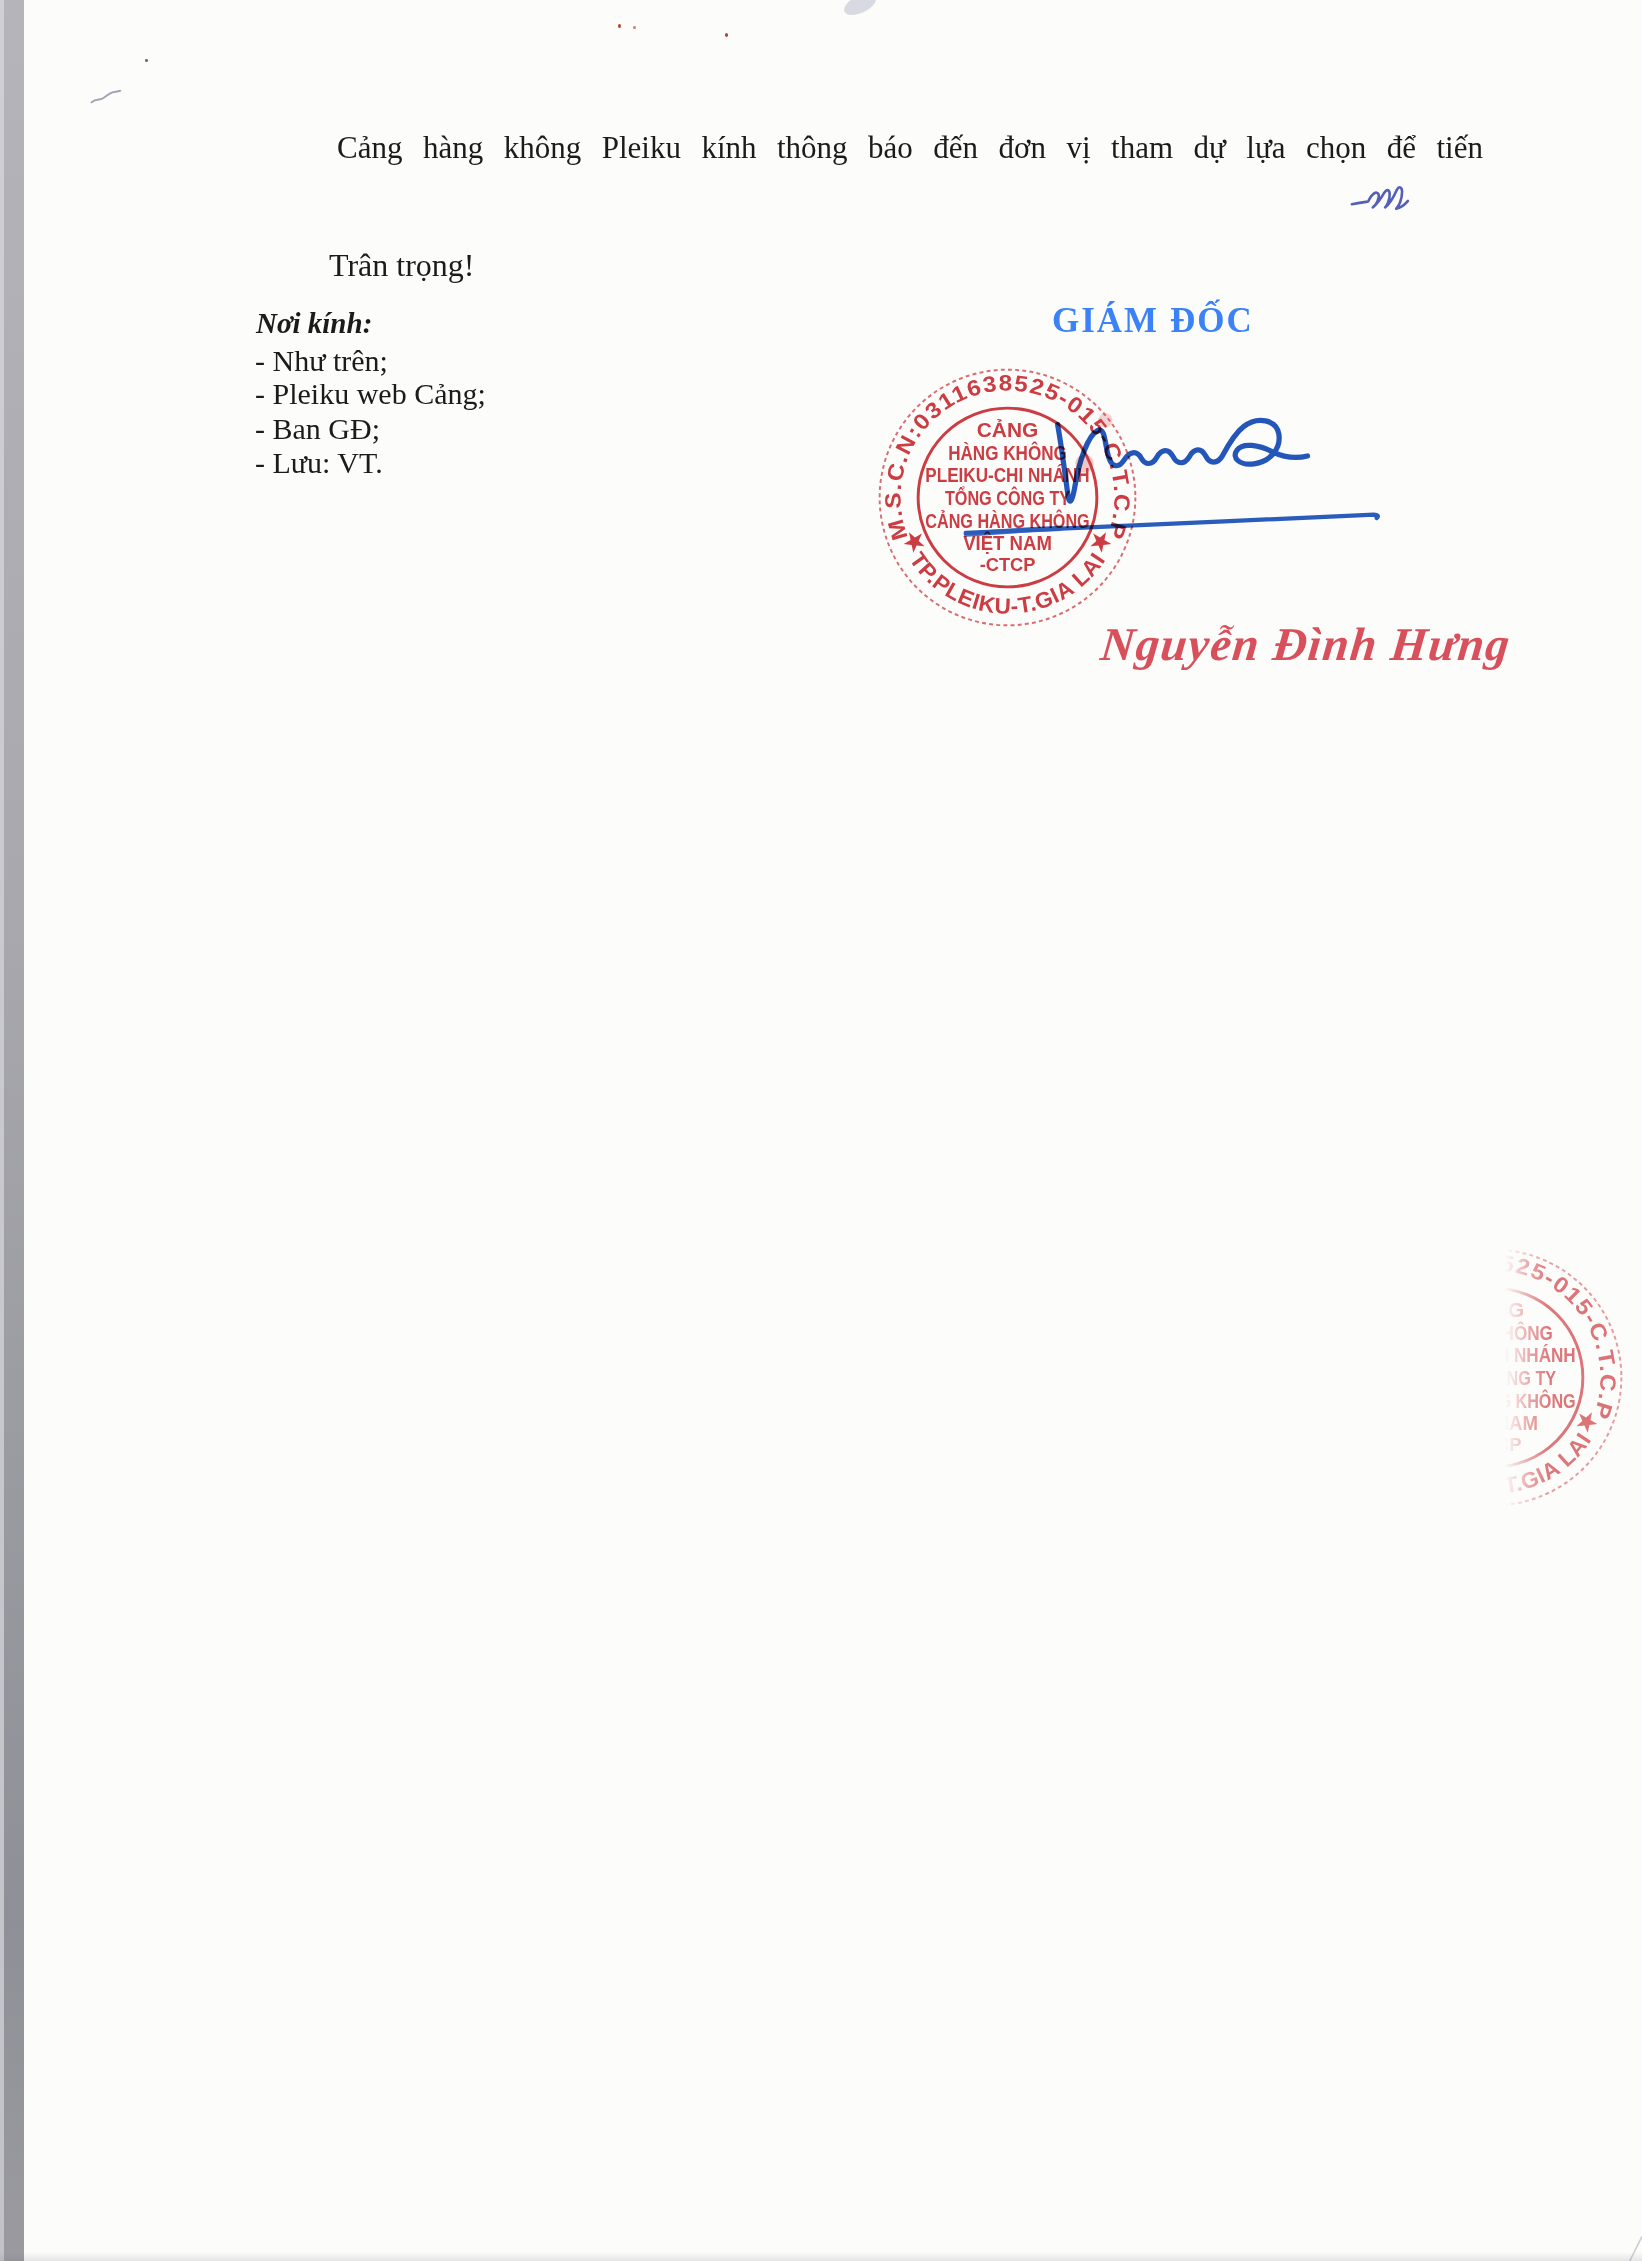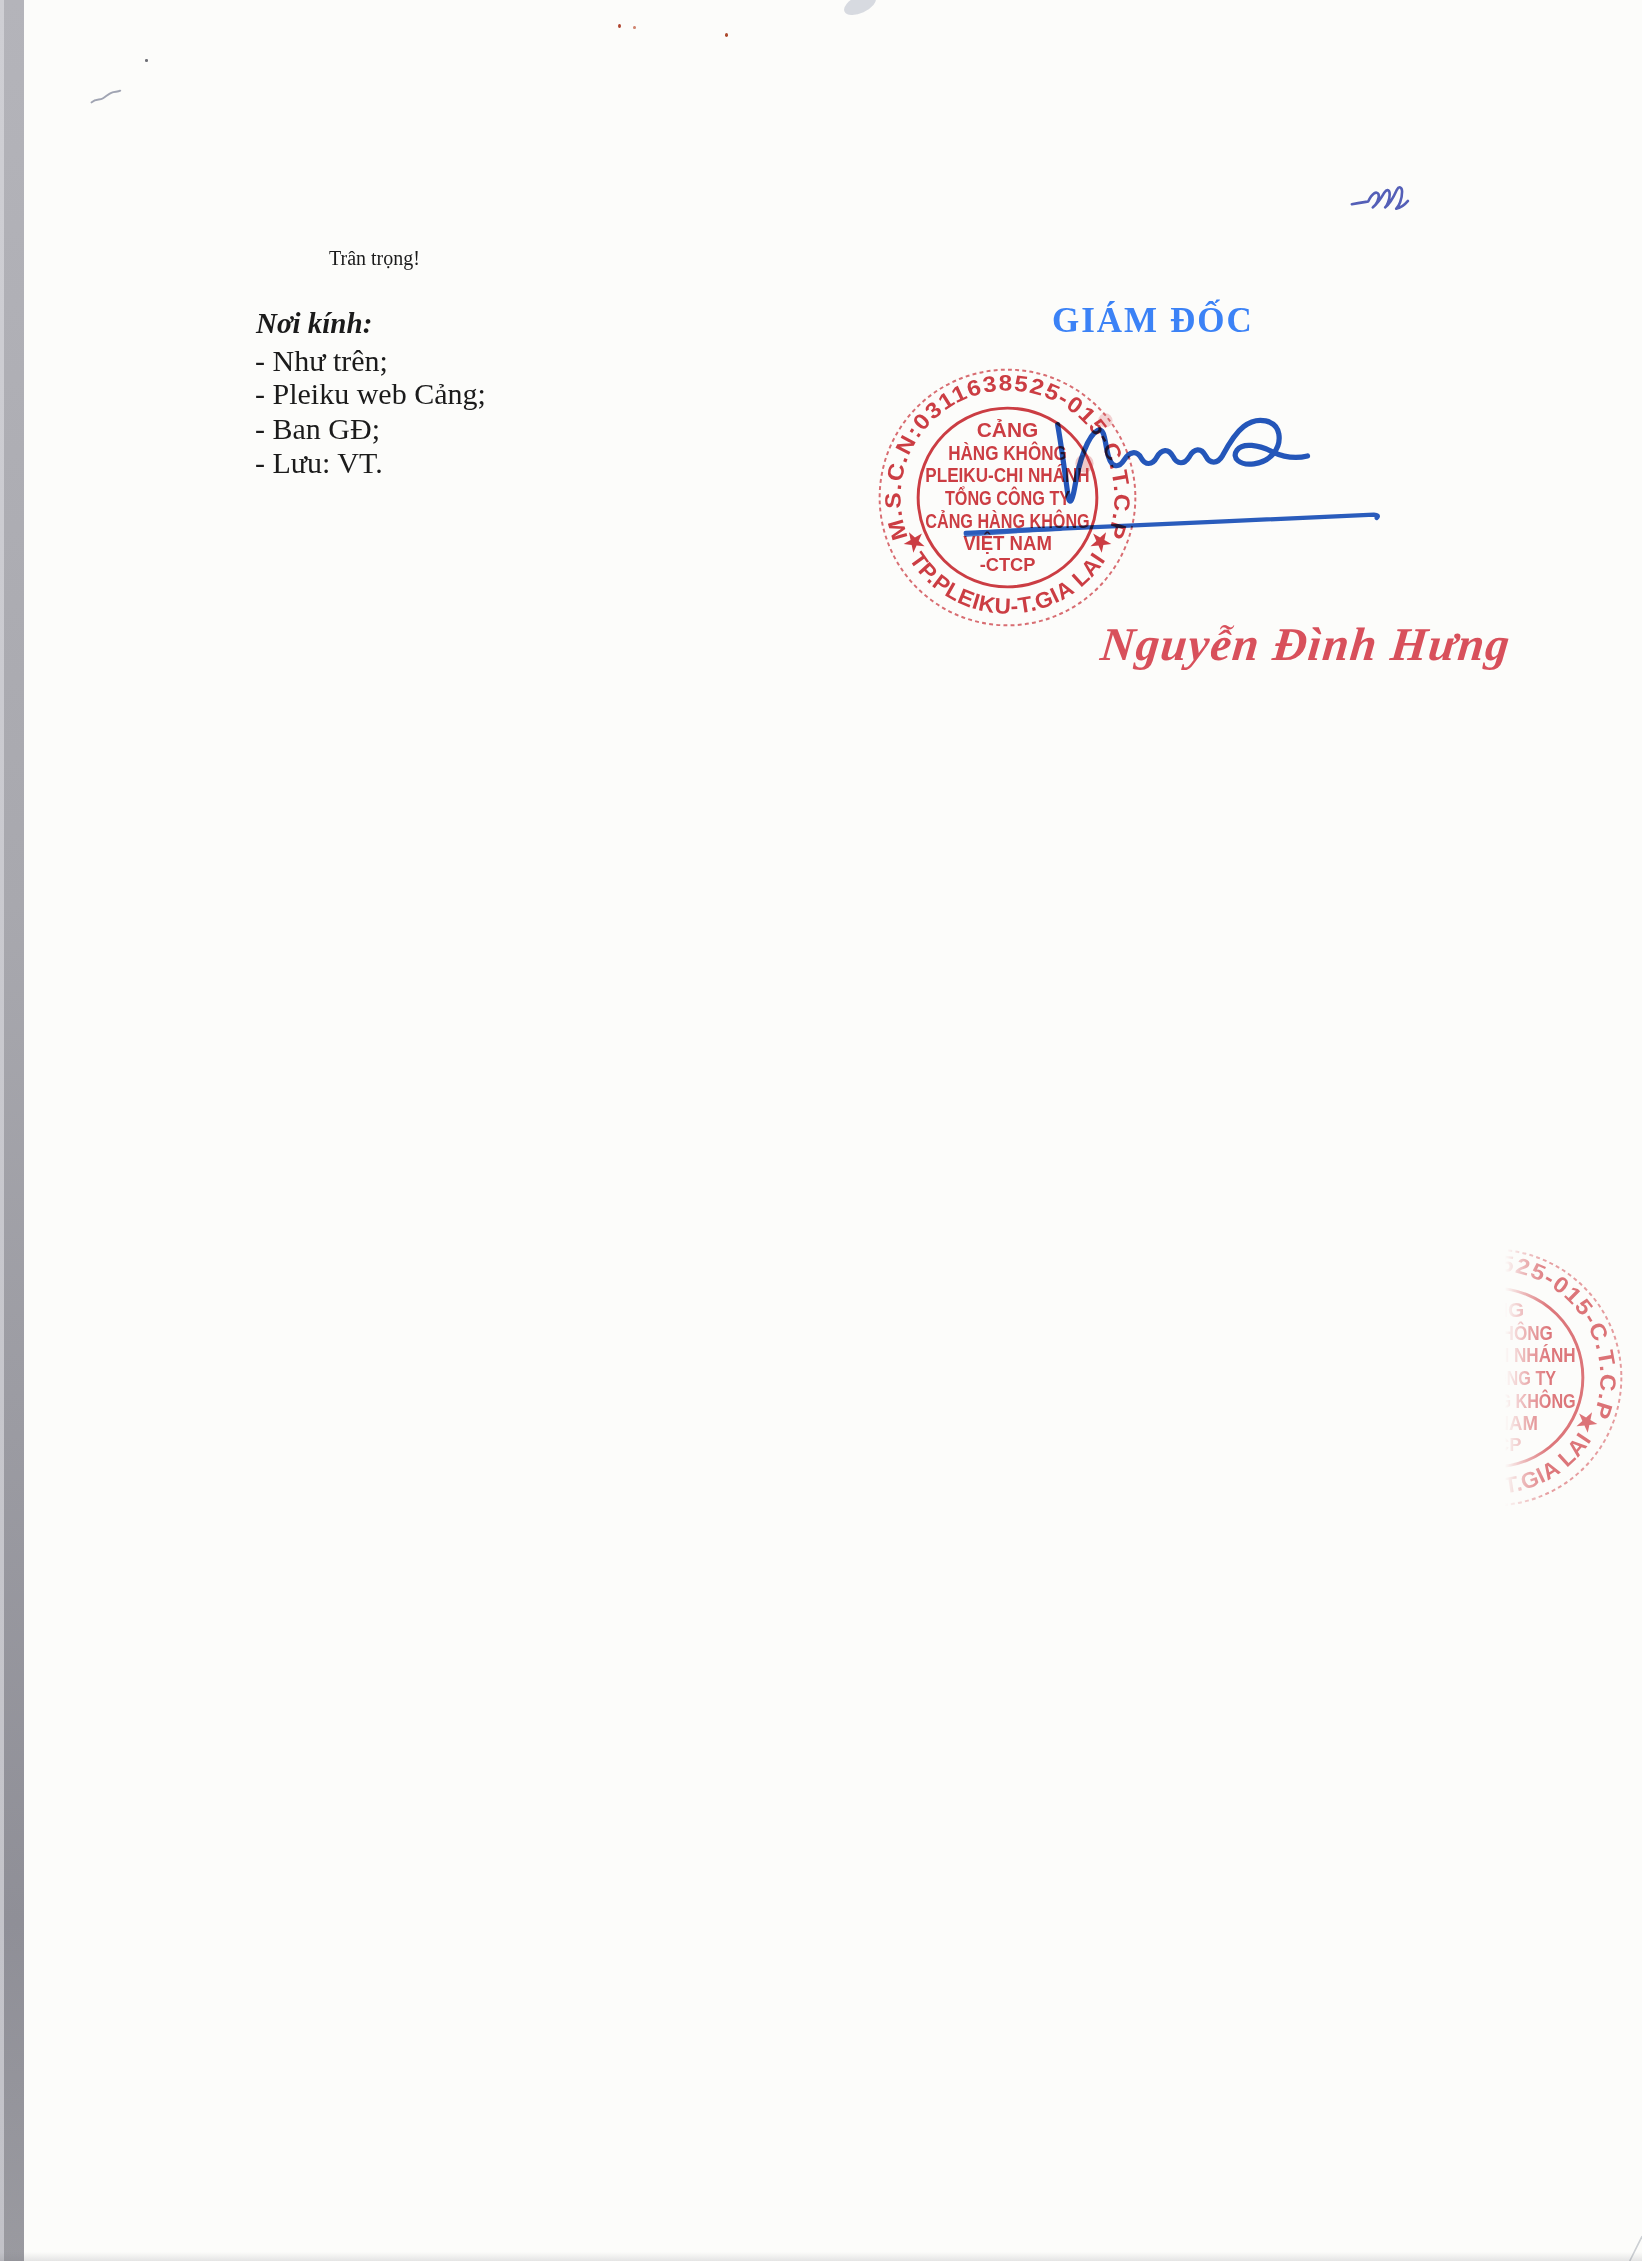--- a/index.html
+++ b/index.html
@@ -21,21 +21,21 @@
     position:absolute; left:0; bottom:0; width:1643px; height:9px;
     background:linear-gradient(to bottom, rgba(0,0,0,0), rgba(120,120,128,.18));
   }
   .text-line { position:absolute; white-space:nowrap; }
   .para1 {
     left:337px; top:127px; width:1146px;
     font-size:31px; line-height:42px;
     text-align:justify; text-align-last:justify;
   }
   .para2 { left:253px; top:170px; font-size:31px; line-height:42px; word-spacing:2.6px; }
-  .closing { left:329px; top:247px; font-size:20px; }
+  .closing { left:329px; top:247px; font-size:32px; }
   .recipients-heading { left:256px; top:307px; font-size:29px; font-weight:bold; font-style:italic; }
   .recipient { left:255px; font-size:30px; }
   .r0 { top:344px; } .r1 { top:377px; } .r2 { top:412px; } .r3 { top:446px;font-family:Liberation Serif, serif; }
   .signer-title { left:1052px; top:301px; font-size:35px; font-weight:bold; letter-spacing:2px; color:#3b82f6; }
   .signer-name {
     left:1101px; top:617px; font-size:47px; font-style:italic; font-weight:bold;
     color:#d8424f; transform:skewX(-6deg); letter-spacing:1.3px;
     mix-blend-mode:multiply; opacity:.92;
   }
   .stamp-box {
@@ -70,20 +70,21 @@
   <div class="edge-strip"></div>
   <div class="edge-strip-hl"></div>
   <div class="bottom-haze"></div>
 
   <div class="dot dot1"></div>
   <div class="dot dot2"></div>
   <div class="dot dot3"></div>
   <div class="smudge"></div>
   <div class="pencil-dot"></div>
 
+  <div class="text-line para1">Cảng hàng không Pleiku kính thông báo đến đơn vị tham dự lựa chọn để tiến</div>
   <div class="text-line closing">Trân trọng!</div>
 
   <div class="text-line recipients-heading">Nơi kính:</div>
   <div class="text-line recipient r0">- Như trên;</div>
   <div class="text-line recipient r1">- Pleiku web Cảng;</div>
   <div class="text-line recipient r2">- Ban GĐ;</div>
   <div class="text-line recipient r3">- Lưu: VT.</div>
 
   <div class="text-line signer-title">GIÁM ĐỐC</div>
 

